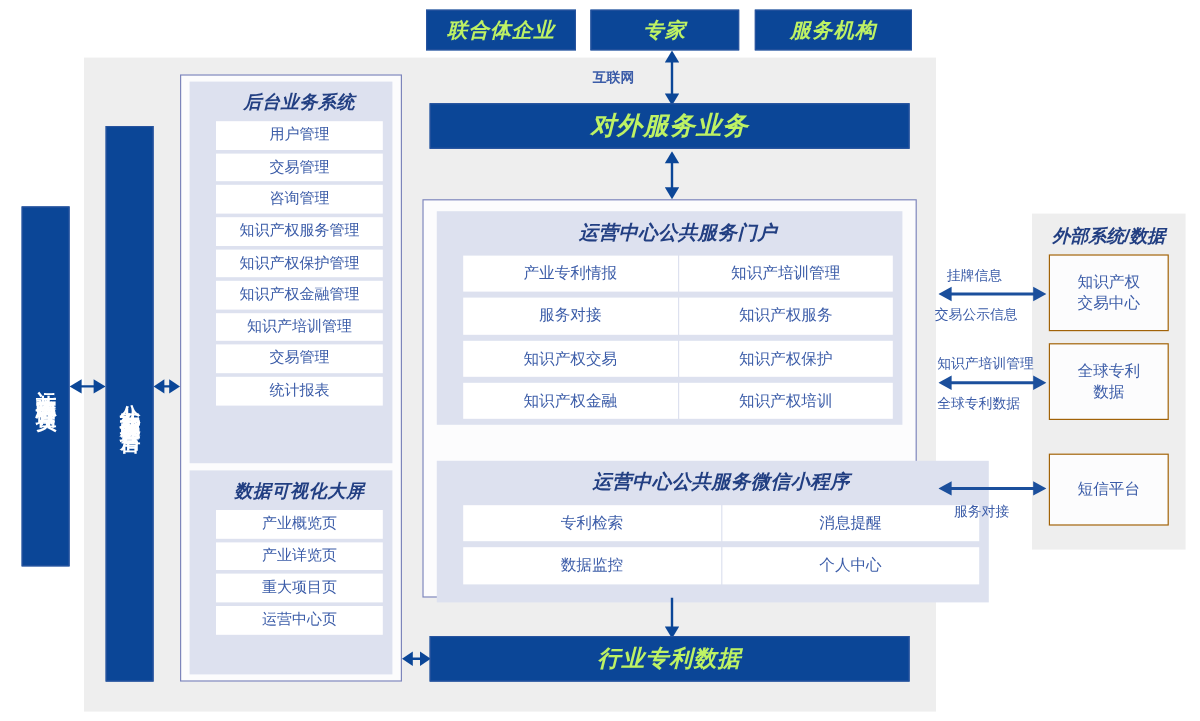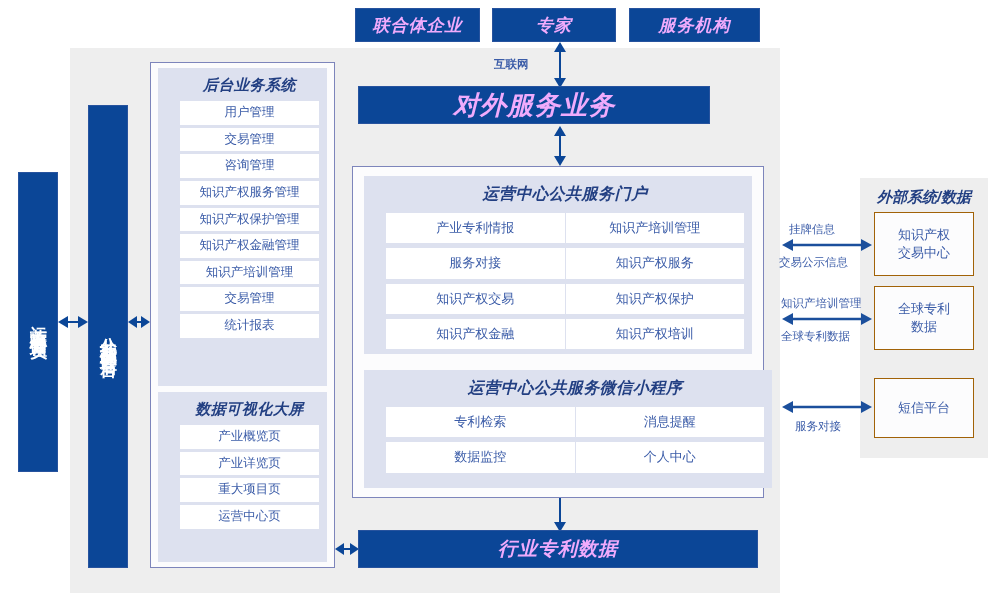--- a/index.html
+++ b/index.html
@@ -9,21 +9,21 @@
     font-family:"Liberation Sans","DejaVu Sans",sans-serif;
     position:relative;overflow:hidden;
   }
   .root{position:absolute;left:0;top:0;width:1000px;height:601px;}
 
   
   .bluebar{
     position:absolute;
     background:#0b4697;
     border:1px solid #27539e;
-    color:#f0abfc;
+    color:#bef264;
     display:flex;align-items:center;justify-content:center;
     font-weight:bold;font-style:italic;
     letter-spacing:1px;
     box-sizing:border-box;
   }
 
   
   .actor{top:8px;height:34px;font-size:17px;}
   #actor-0{left:355px;width:125px;}
   #actor-1{left:492px;width:124px;}
@@ -73,27 +73,27 @@
     font-size:12.5px;text-align:center;
     padding:4px 2px;margin-bottom:3px;
     box-sizing:border-box;line-height:1.25;
   }
   .lav-item:last-child{margin-bottom:0;}
 
   #backoffice{left:158px;top:68px;width:169px;height:318px;}
   #bigscreen{left:158px;top:392px;width:169px;height:170px;}
 
   
-  #outer-service{left:358px;top:86px;width:352px;height:38px;font-size:26px;}
+  #outer-service{left:358px;top:86px;width:400px;height:38px;font-size:21px;}
   #industry-data{left:358px;top:530px;width:400px;height:38px;font-size:19px;}
 
   #center-box{left:352px;top:166px;width:412px;height:332px;}
 
   #portal{left:364px;top:176px;width:388px;height:178px;}
-  #miniapp{left:364px;top:370px;width:408px;height:118px;}
+  #miniapp{left:364px;top:384px;width:460px;height:118px;}
 
   .grid2{display:grid;grid-template-columns:1fr 1fr;gap:5px 1px;}
   .grid2 .lav-item{margin-bottom:0;padding:7px 2px;font-size:13px;}
 
   
   #ext-panel{
     position:absolute;left:860px;top:178px;width:128px;height:280px;
     background:#eeeeee;
   }
   #ext-title{

